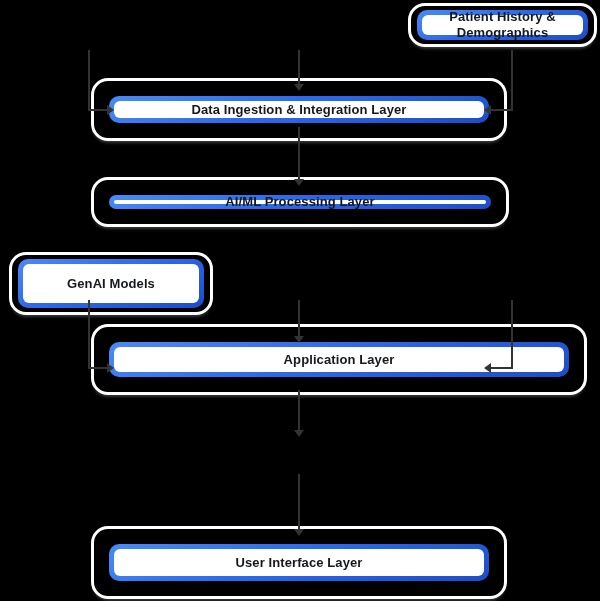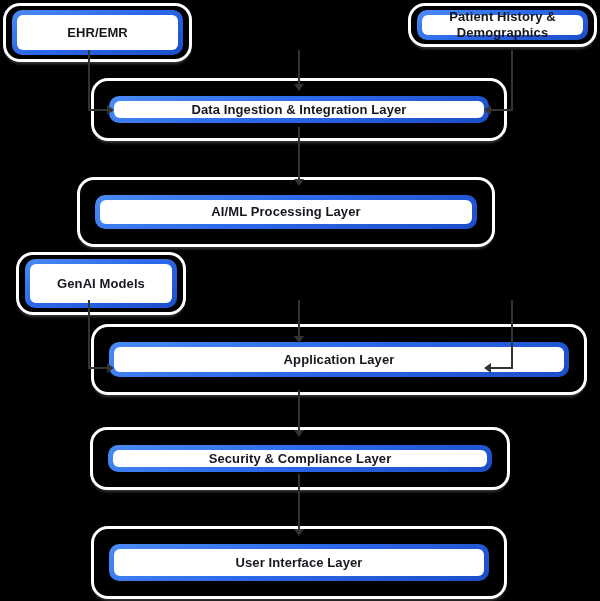--- a/index.html
+++ b/index.html
@@ -26,46 +26,39 @@
   }
   .nl{
     font-size:13px;font-weight:700;color:#15181d;line-height:16px;
     text-align:center;white-space:pre-line;letter-spacing:.1px;
   }
   
   #n-ehr{left:3px;top:3px;width:189px;height:59px}
   #n-lab{left:205px;top:3px;width:190px;height:59px}
   #n-patient{left:408px;top:3px;width:189px;height:44px}
   #n-ingestion{left:91px;top:78px;width:416px;height:63px}
-  #n-aiml{left:77px;top:177px;width:418px;height:70px}
-  #n-genai{left:16px;top:252px;width:170px;height:63px}
+  #n-aiml{left:91px;top:177px;width:418px;height:50px}
+  #n-genai{left:9px;top:252px;width:204px;height:63px}
   #n-predictive{left:205px;top:252px;width:186px;height:62px}
   #n-nlp{left:408px;top:252px;width:188px;height:63px}
   #n-application{left:91px;top:324px;width:496px;height:71px}
   #n-security{left:90px;top:427px;width:420px;height:63px}
   #n-ui{left:91px;top:526px;width:416px;height:73px}
   
   .ev{position:absolute;width:2px;background:#333333;z-index:10}
   .eh{position:absolute;height:2px;background:#333333;z-index:10}
   .ad{position:absolute;width:0;height:0;border-left:5px solid transparent;border-right:5px solid transparent;border-top:7px solid #333333;z-index:10}
   .ar{position:absolute;width:0;height:0;border-top:5px solid transparent;border-bottom:5px solid transparent;border-left:7px solid #333333;z-index:10}
   .al{position:absolute;width:0;height:0;border-top:5px solid transparent;border-bottom:5px solid transparent;border-right:7px solid #333333;z-index:10}
 </style>
 </head>
 <body>
 
 <div id="canvas">
 
-  <div class="node small" id="n-ehr">
-    <div class="nb">
-      <div class="ni">
-        <span class="nl">EHR/EMR</span>
-      </div>
-    </div>
-  </div>
 
 
   <div class="node small" id="n-patient">
     <div class="nb">
       <div class="ni">
         <span class="nl">Patient History &amp;
 Demographics</span>
       </div>
     </div>
   </div>
@@ -97,27 +90,20 @@
 
 
   <div class="node wide" id="n-application">
     <div class="nb">
       <div class="ni">
         <span class="nl">Application Layer</span>
       </div>
     </div>
   </div>
 
-  <div class="node wide" id="n-security">
-    <div class="nb">
-      <div class="ni">
-        <span class="nl">Security &amp; Compliance Layer</span>
-      </div>
-    </div>
-  </div>
 
   <div class="node wide" id="n-ui">
     <div class="nb">
       <div class="ni">
         <span class="nl">User Interface Layer</span>
       </div>
     </div>
   </div>
 
   <div class="ev" style="left:88px;top:50px;height:61px"></div>

